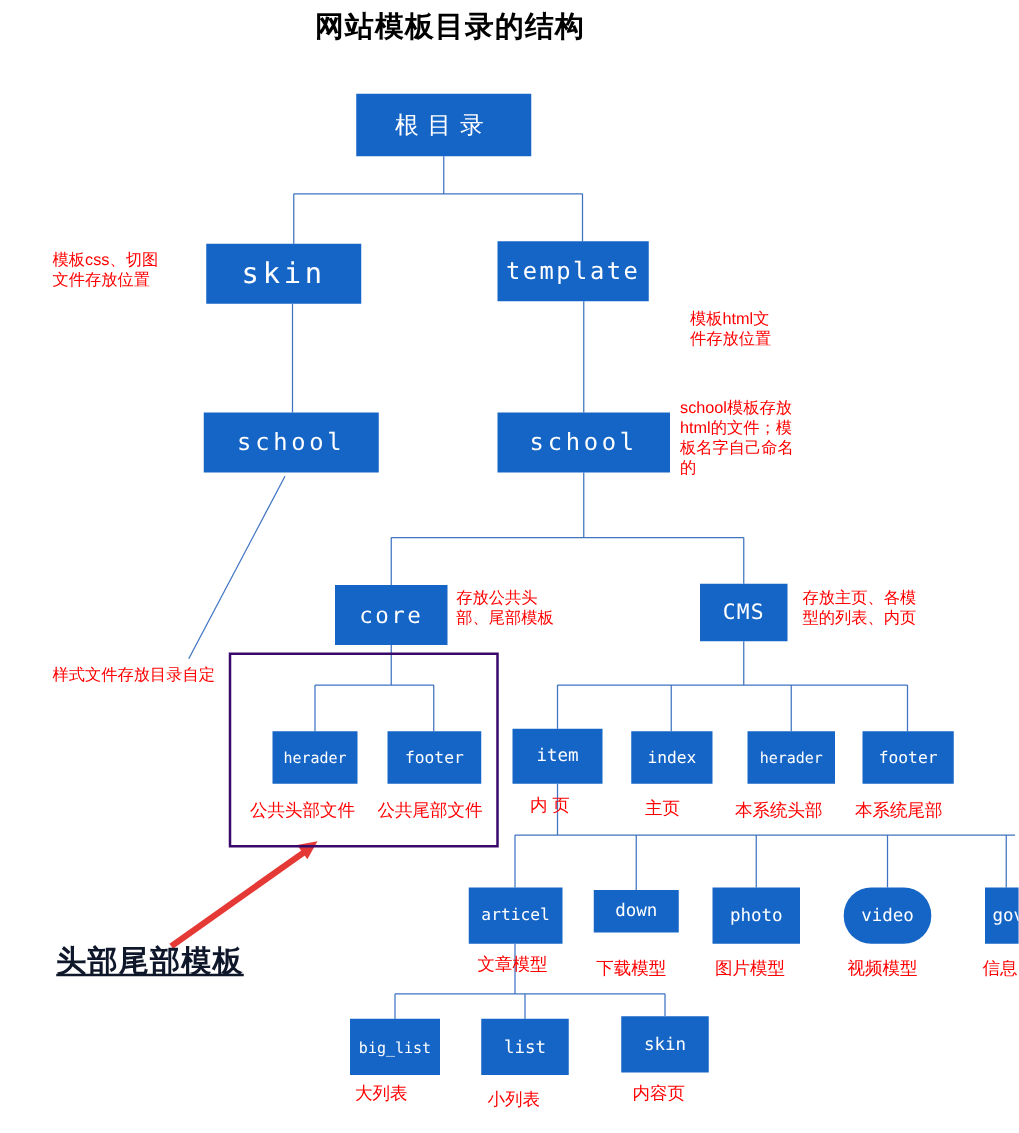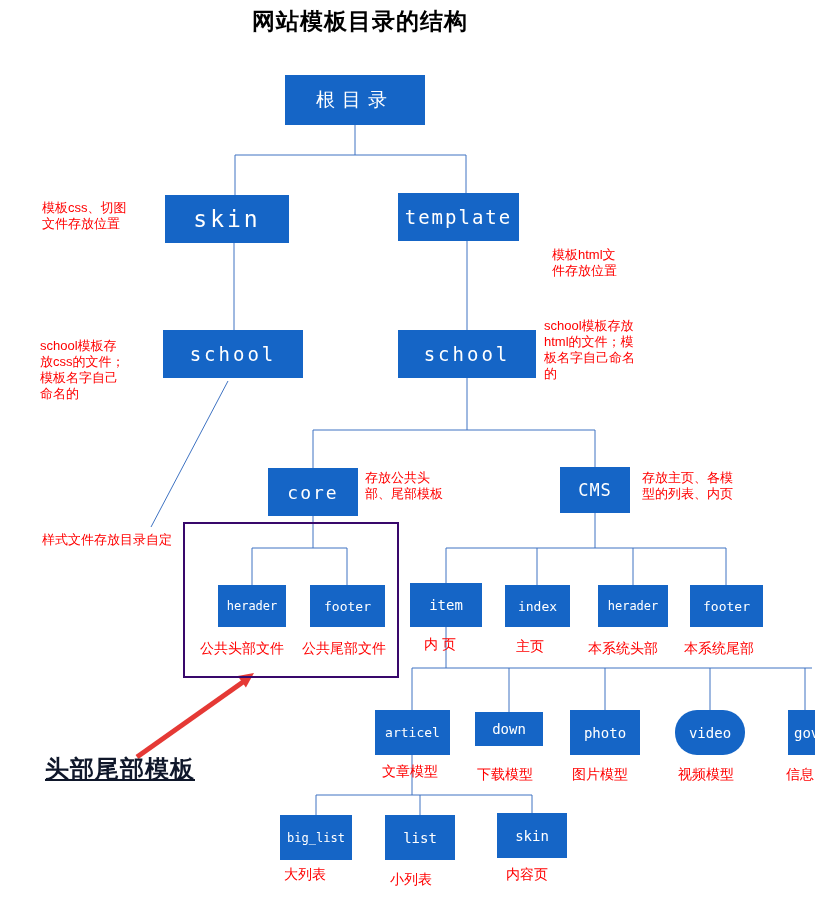--- a/index.html
+++ b/index.html
@@ -94,24 +94,20 @@
   <div class="cap" style="left:678px;top:766px;">视频模型</div>
   <div class="cap" style="left:786px;top:766px;">信息</div>
   <div class="cap" style="left:284px;top:866px;">大列表</div>
   <div class="cap" style="left:390px;top:871px;">小列表</div>
   <div class="cap" style="left:506px;top:866px;">内容页</div>
 
   <div class="note" style="left:42px;top:200px;">模板css、切图
 文件存放位置</div>
   <div class="note" style="left:552px;top:205px;margin-top:42px;">模板html文
 件存放位置</div>
-  <div class="note" style="left:40px;top:338px;">school模板存
-放css的文件；
-模板名字自己
-命名的</div>
   <div class="note" style="left:544px;top:318px;">school模板存放
 html的文件；模
 板名字自己命名
 的</div>
   <div class="note" style="left:365px;top:470px;">存放公共头
 部、尾部模板</div>
   <div class="note" style="left:642px;top:470px;">存放主页、各模
 型的列表、内页</div>
   <div class="note" style="left:42px;top:532px;">样式文件存放目录自定</div>
   <div class="big-label" style="left:45px;top:753px;">头部尾部模板</div>

